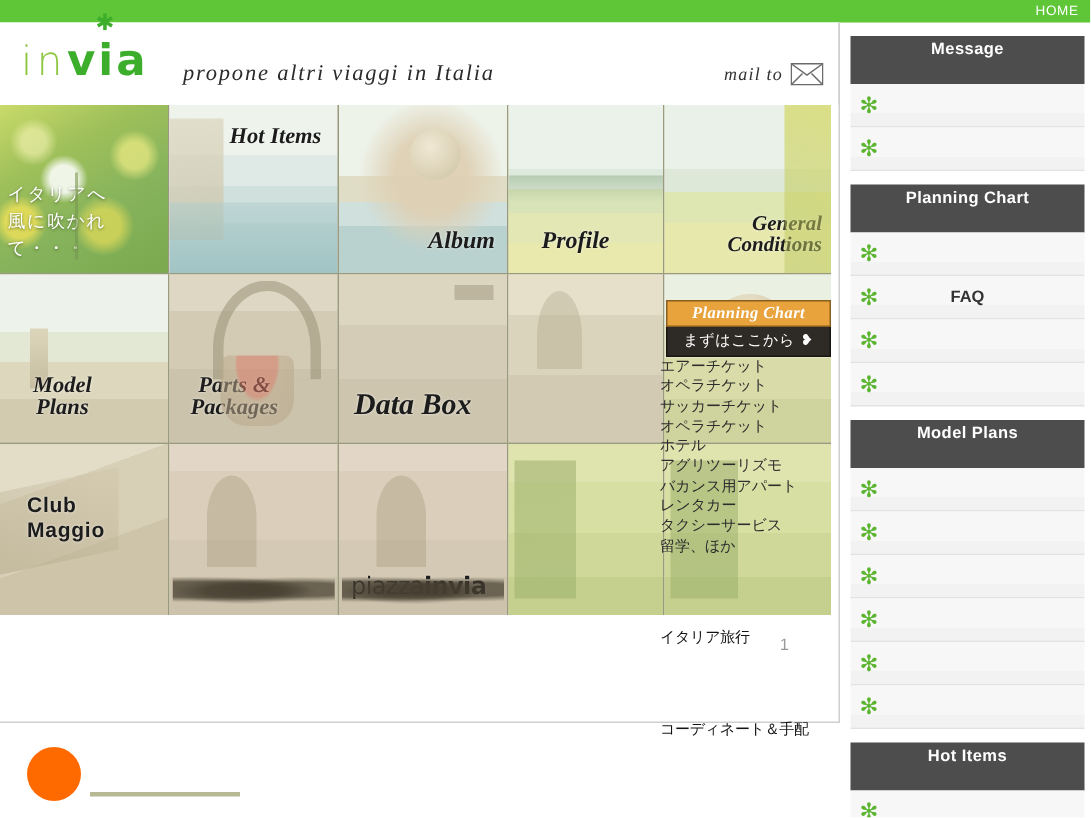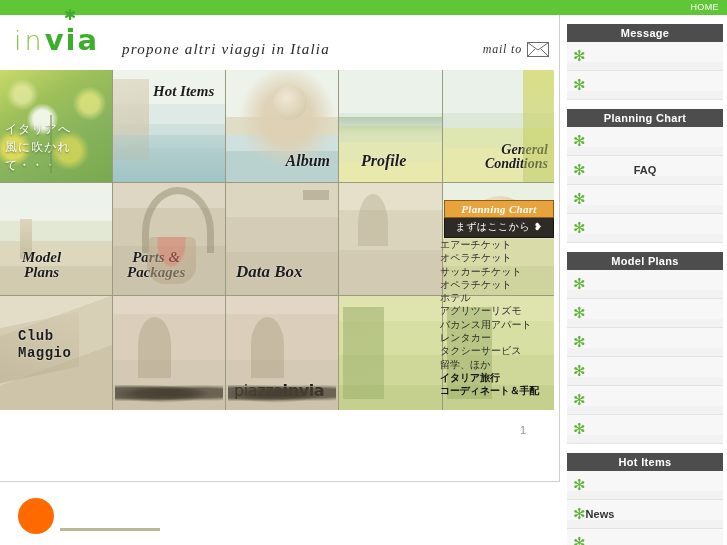--- a/index.html
+++ b/index.html
@@ -322,24 +322,24 @@
     background: linear-gradient(170deg, rgba(150,170,100,.5), rgba(120,150,80,.3));
   }
 
   
   .lbl-hot      { left: 40px; top: 14px;  font-size: 15px; }
   .lbl-album    { right: 8px; bottom: 12px; font-size: 16px; }
   .lbl-profile  { left: 22px; bottom: 12px; font-size: 16px; }
   .lbl-general  { right: 6px; bottom: 10px; font-size: 14px; text-align: right; }
   .lbl-model    { left: 22px; bottom: 14px; font-size: 15px; text-align: center; }
   .lbl-parts    { left: 14px; bottom: 14px; font-size: 15px; text-align: center; }
-  .lbl-databox  { left: 10px; bottom: 14px; font-size: 17px; }
+  .lbl-databox  { left: 10px; bottom: 14px; font-size: 20px; }
   .lbl-club {
     left: 18px; top: 32px;
-    font-family: Liberation Mono, monospace;
+    font-family: Liberation Sans, sans-serif;
     font-style: normal;
     font-size: 14px;
     font-weight: bold;
     line-height: 1.2;
     letter-spacing: .5px;
   }
   .lbl-piazza {
     left: 8px; bottom: 10px;
     font-family: "DejaVu Sans", sans-serif;
     font-style: normal;
@@ -390,21 +390,21 @@
     z-index: 6;
     text-align: left;
     font-family: "DejaVu Sans", sans-serif;
     font-size: 10px;
     color: #2d2d2d;
     line-height: 1.33;
     padding-right: 4px;
   }
   #svc-list li { list-style: none; white-space: nowrap; }
   #svc-list ul { margin: 0; padding: 0; }
-  #svc-list li.strong { font-weight: bold; color: #131313; letter-spacing: -.2px; }
+  #svc-list li.strong { font-weight: normal; color: #131313; letter-spacing: -.2px; margin-top: 48px; }
 
   
   #pager {
     position: absolute;
     left: 0; top: 410px;
     width: 554px; height: 40px;
     background: #ffffff;
   }
   #page-num {
     position: absolute; right: 28px; top: 14px;
@@ -449,21 +449,21 @@
   }
 
   
   #sidebar {
     position: absolute;
     left: 567px; top: 24px;
     width: 156px;
   }
   .sb-group { margin-bottom: 9px; }
   .sb-head {
-    height: 18px;
+    height: 32px;
     background: #4d4d4d;
     color: #ffffff;
     font-size: 11px;
     font-weight: bold;
     text-align: center;
     line-height: 18px;
     letter-spacing: .3px;
   }
   .sb-item {
     position: relative;

